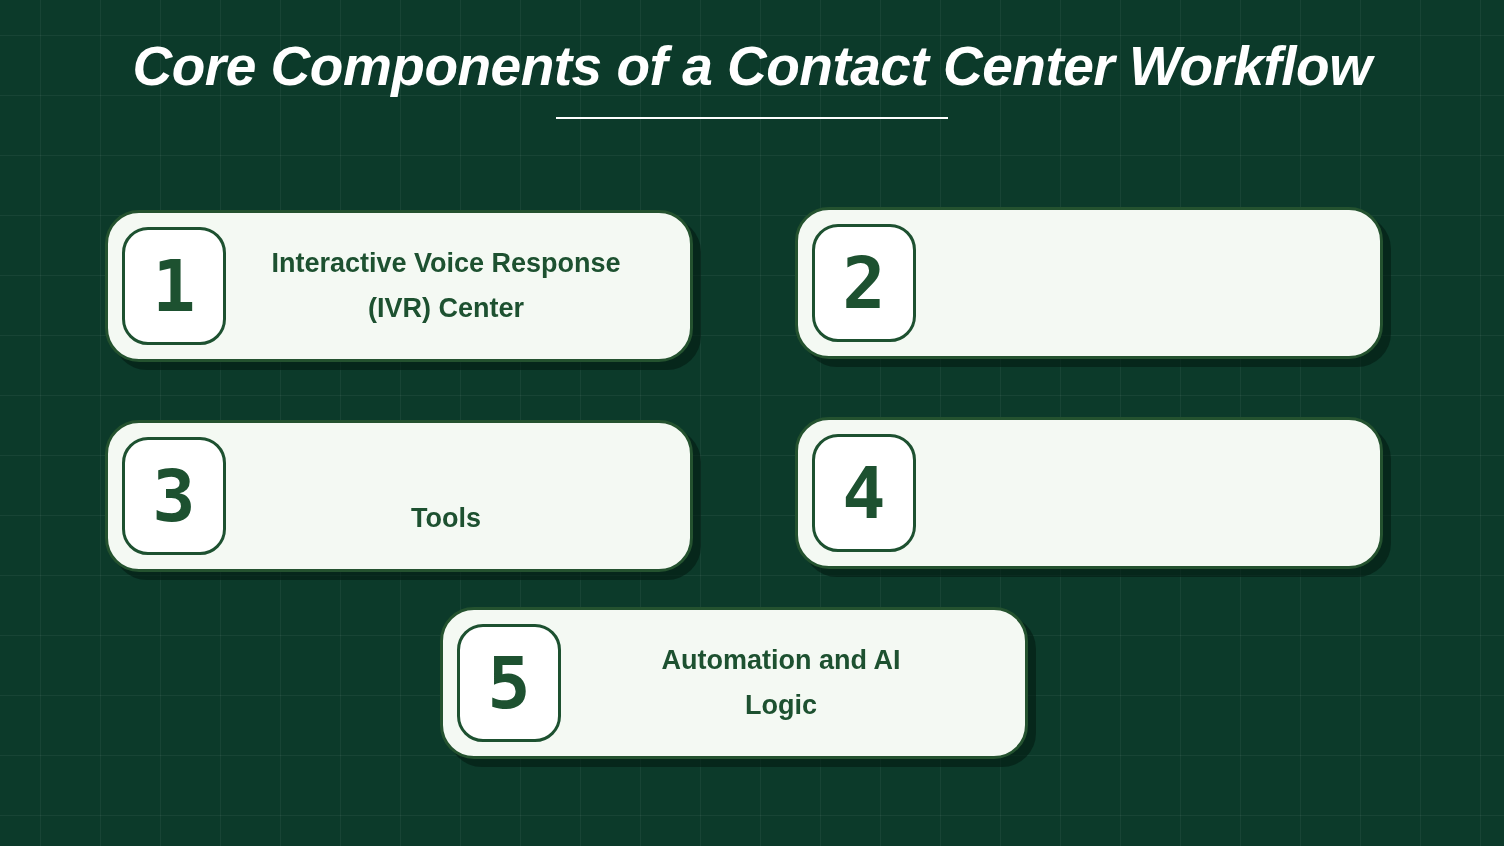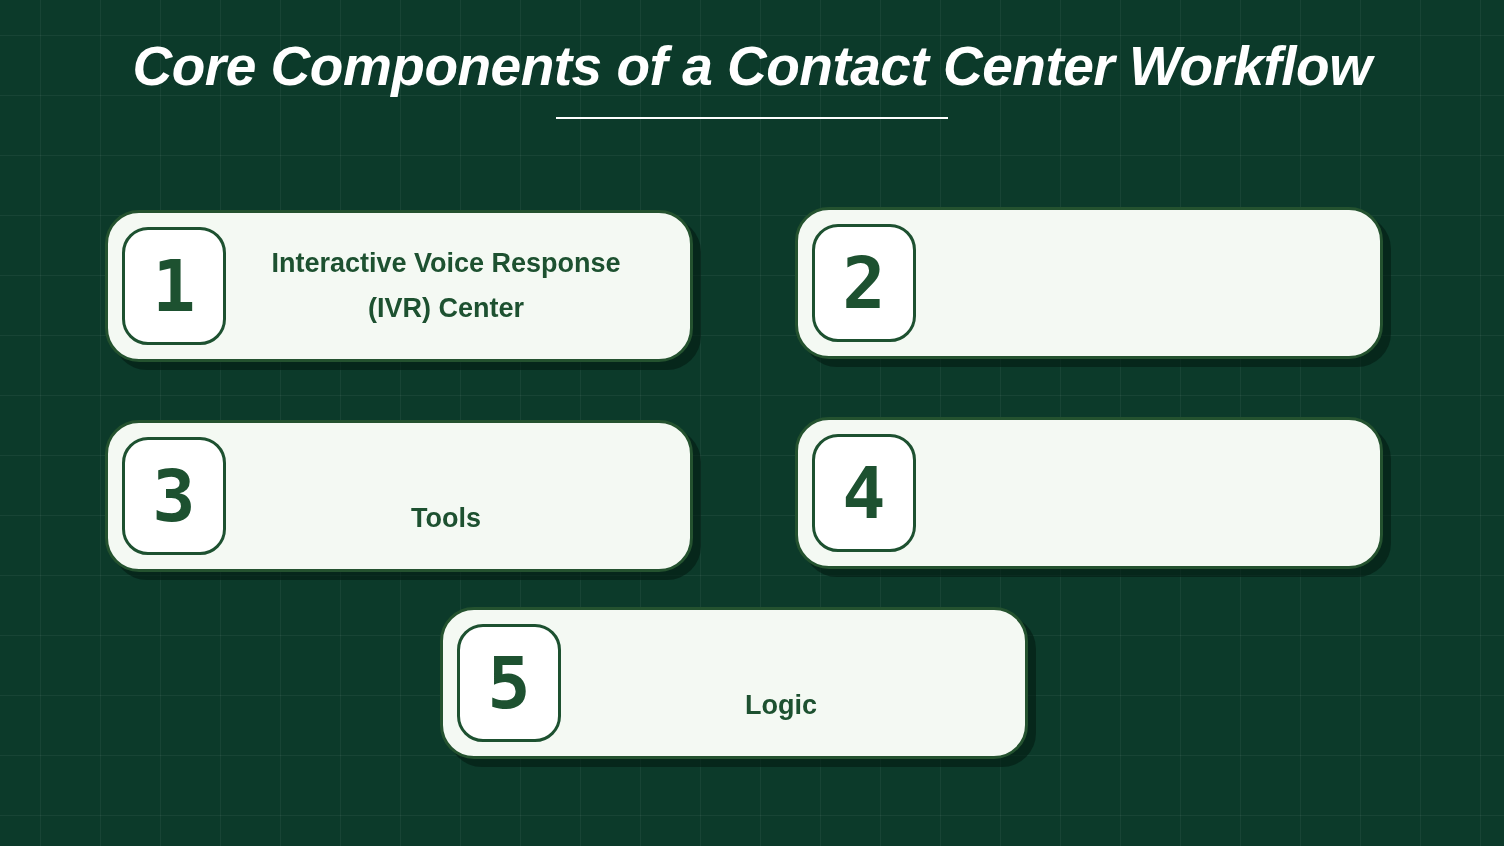--- a/index.html
+++ b/index.html
@@ -124,16 +124,16 @@
   <div class="badge">
     <span class="badge-number">4</span>
   </div>
 </div>
 
 <div class="card card-5">
   <div class="badge">
     <span class="badge-number">5</span>
   </div>
   <div class="card-text">
-    <br>
+    <span>Automation and AI</span><br>
     <span>Logic</span>
   </div>
 </div>
 
 </body></html>

